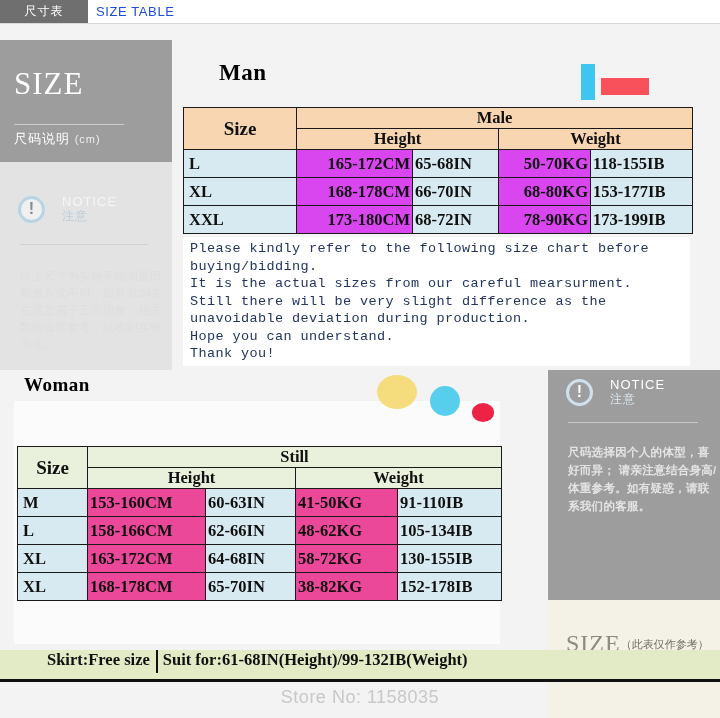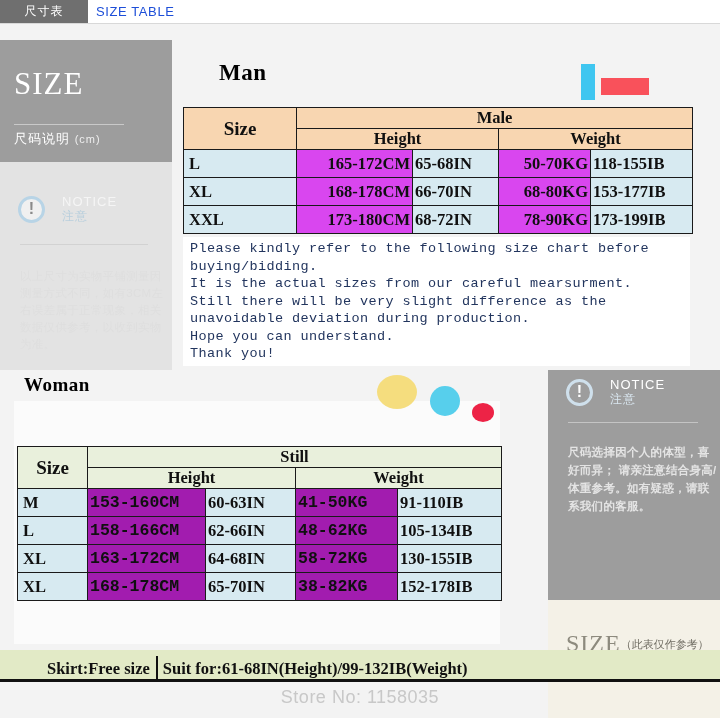--- a/index.html
+++ b/index.html
@@ -343,37 +343,37 @@
 
   .female-table {
     position: absolute;
     left: 17px; top: 446px;
     width: 484px;
   }
   .female-table td { font-size: 16.5px; }
   .female-table .hd { background: #e9f0dc; text-align: center; }
   .female-table .sizehd { font-size: 19px; }
   .female-table .cell { background: #d7eaf1; height: 27px; }
-  .female-table .cell.w { background: #a21caf; font-family: Liberation Mono, monospace; }
+  .female-table .cell.w { background: #ec4899; }
   .female-table .rowlbl { background: #d7eaf1; padding-left: 5px; }
 
   .skirt-bar {
     position: absolute;
     left: 0; top: 650px;
     width: 720px; height: 32px;
     background: #e2eac6;
     border-bottom: 3px solid #111111;
     box-sizing: border-box;
   }
   .skirt-inner {
     position: absolute;
     left: 47px; top: 0;
     height: 29px;
     display: flex;
-    align-items: flex-end;
+    align-items: flex-start;
     font-family: "Liberation Serif", serif;
     font-weight: bold;
     font-size: 16.5px;
     color: #101010;
   }
   .skirt-left { padding-right: 6px; }
   .skirt-div {
     width: 2px; height: 23px;
     background: #101010;
     margin: 0 5px 0 0;

